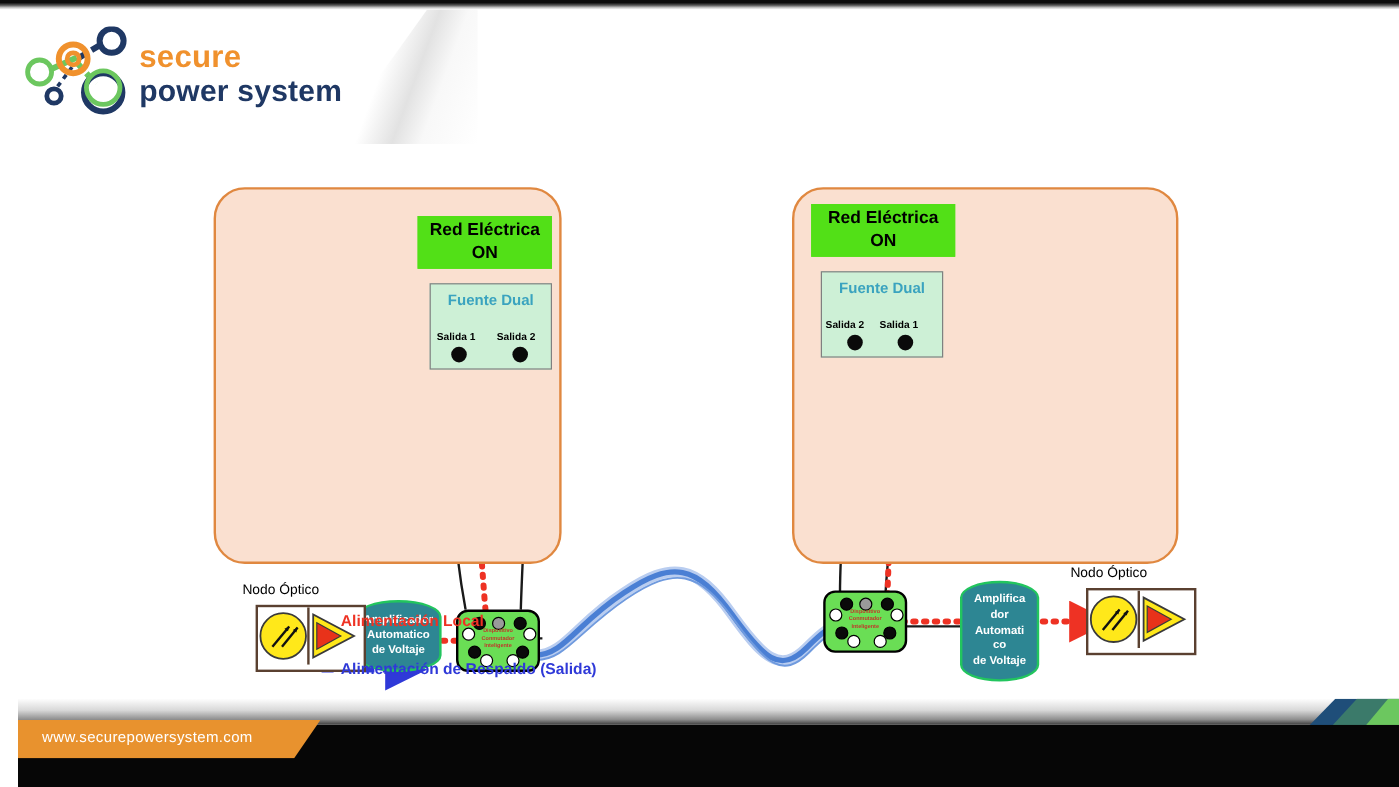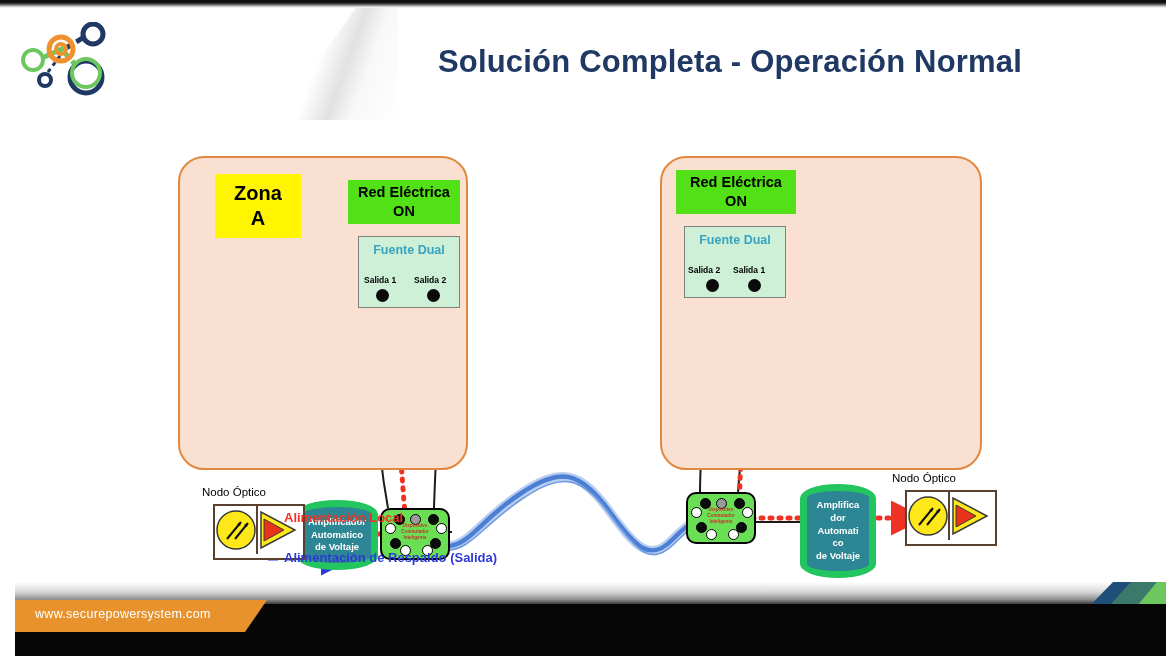--- a/index.html
+++ b/index.html
@@ -71,21 +71,21 @@
   .fuente .ftitle{
     position:absolute;left:0;right:0;top:6px;text-align:center;
     font-size:12.5px;font-weight:bold;color:#3aa3bf;
   }
   .fuente .sal{
     position:absolute;font-size:8.5px;font-weight:bold;color:#000;white-space:nowrap;
   }
   .dot{position:absolute;width:13px;height:13px;border-radius:50%;background:#0a0a0a;}
 
   .amp{
-    position:absolute;background:#2d8693;border:7px solid #22c55e;
+    position:absolute;background:#2d8693;border:2px solid #22c55e;
     border-radius:50%/14px;
     color:#fff;font-size:9.5px;font-weight:bold;text-align:center;
     display:flex;align-items:center;justify-content:center;
     line-height:1.35;
   }
   #ampA{left:296px;top:378px;align-items:center;}
   #ampB{left:800px;top:362px;}
 
   .switch{
     position:absolute;background:#6ade55;border:2px solid #000;border-radius:10px;
@@ -159,23 +159,26 @@
         <line x1="50" y1="30" x2="66" y2="48" stroke="#6cc75f" stroke-width="5" stroke-dasharray="7 5"></line>
         <line x1="46" y1="34" x2="34" y2="50" stroke="#1f3864" stroke-width="3" stroke-dasharray="4 4"></line>
         <circle cx="47" cy="27" r="12" fill="none" stroke="#f0912d" stroke-width="5"></circle>
         <circle cx="47" cy="27" r="5" fill="none" stroke="#f0912d" stroke-width="4"></circle>
         <circle cx="19" cy="38" r="10" fill="none" stroke="#6cc75f" stroke-width="4"></circle>
         <circle cx="79" cy="12" r="10" fill="none" stroke="#1f3864" stroke-width="5"></circle>
         <circle cx="72" cy="55" r="16" fill="none" stroke="#1f3864" stroke-width="5"></circle>
         <circle cx="72" cy="51" r="14" fill="none" stroke="#6cc75f" stroke-width="4"></circle>
         <circle cx="31" cy="58" r="6" fill="none" stroke="#1f3864" stroke-width="4"></circle>
       </svg>
-    </div>
-
-    <div class="slide-title">Solución Completa - Operación Normal</div>
+      <div class="logo-text">
+        <div class="l1">secure</div>
+        <div class="l2">power system</div>
+      </div>
+    </div>
+
   </div>
 
   <div id="diagram">
 
     <svg width="1166" height="460" style="position:absolute;left:0;top:0;">
       <defs>
         <marker id="redArrow" markerWidth="7" markerHeight="7" refX="1" refY="3.5" orient="auto">
           <polygon points="0 0, 7 3.5, 0 7" fill="#ee3224"></polygon>
         </marker>
         <marker id="blueArrow" markerWidth="7" markerHeight="7" refX="1" refY="3.5" orient="auto">
@@ -207,24 +210,20 @@
       <path d="M756,184 C752,230 742,300 740,360 C739,382 742,390 748,396" fill="none" stroke="#ee3224" stroke-width="5" stroke-dasharray="2 7" stroke-linecap="round"></path>
       <path d="M752,396 L800,396" fill="none" stroke="#ee3224" stroke-width="5" stroke-dasharray="2 7" stroke-linecap="round"></path>
       <path d="M806,396 L896,396" fill="none" stroke="#ee3224" stroke-width="5" stroke-dasharray="2 7" stroke-linecap="round" marker-end="url(#redArrow)"></path>
 
       <line x1="272" y1="396" x2="326" y2="396" stroke="#ee3224" stroke-width="5" stroke-dasharray="2 7" stroke-linecap="round" marker-end="url(#redArrow)"></line>
       <line x1="268" y1="436" x2="326" y2="436" stroke="#2f39d8" stroke-width="5" stroke-dasharray="10 7" marker-end="url(#blueArrow)"></line>
     </svg>
 
     <div class="zone" id="zoneA"></div>
 
-    <div class="ylabel" id="zonaA-label">
-      <span style="white-space:pre-line">Zona
-A</span>
-    </div>
 
     <div class="gbox" id="redA">
       <span style="white-space:pre-line">Red Eléctrica
 ON</span>
     </div>
 
     <div class="fuente" id="fuenteA">
       <div class="ftitle">Fuente Dual</div>
       <div class="sal" style="left:5px;top:38px;">Salida 1</div>
       <div class="sal" style="left:55px;top:38px;">Salida 2</div>

